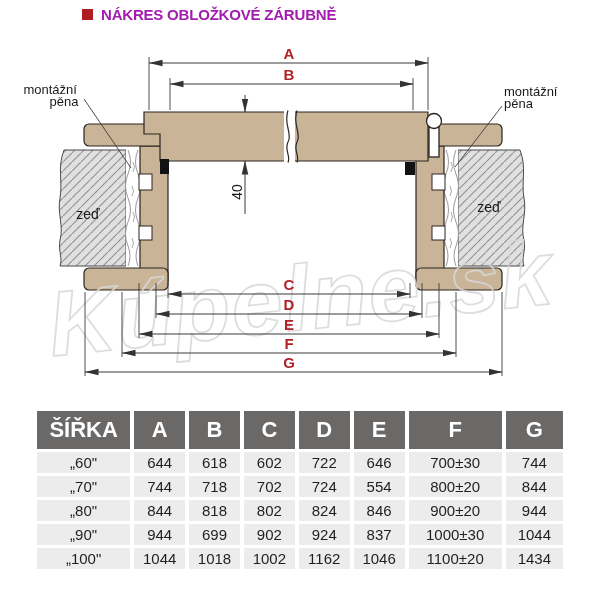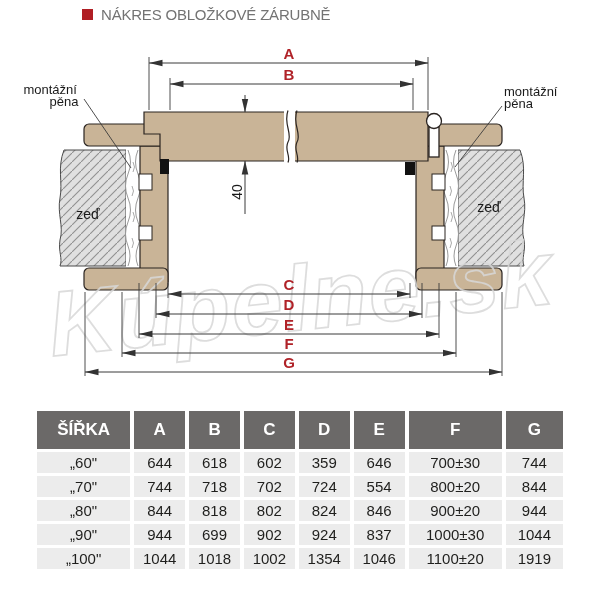--- a/index.html
+++ b/index.html
@@ -1,24 +1,24 @@
 <!DOCTYPE html>
 <html><head>
 <meta charset="utf-8">
 <style>
   html,body{margin:0;padding:0;background:#fff;}
   .page{position:relative;width:600px;height:600px;background:#fff;overflow:hidden;
         font-family:"Liberation Sans",sans-serif;}
   .title-row{position:absolute;top:6px;left:82px;display:flex;align-items:flex-start;gap:8px;}
   .title-bullet{width:11px;height:11px;background:#b01e24;margin-top:3px;flex:0 0 auto;}
-  .page-title{font-size:15px;font-weight:normal;color:#737373;letter-spacing:-0.2px;white-space:nowrap;}
+  .page-title{font-size:15px;font-weight:bold;color:#a21caf;letter-spacing:-0.2px;white-space:nowrap;}
   svg.diagram{position:absolute;top:0;left:0;}
   .tbl-wrap{position:absolute;top:408px;left:33px;width:534px;}
   table.dim-table{border-collapse:separate;border-spacing:4px 3px;table-layout:fixed;width:534px;}
-  .dim-table th{background:#6b6968;color:#fff;font-size:17px;font-weight:bold;height:38px;
+  .dim-table th{background:#6b6968;color:#fff;font-size:22px;font-weight:bold;height:38px;
                 text-align:center;vertical-align:middle;padding:0;}
   .dim-table td{background:#ececec;color:#1f1f1d;font-size:15px;height:21px;
                 text-align:center;vertical-align:middle;padding:0;}
   .c-w{width:88px;} .c-s{width:48px;} .c-f{width:88px;} .c-g{width:54px;}
 </style>
 </head>
 <body>
 
 <div class="page">
 
@@ -143,21 +143,21 @@
           <th class="c-f">F</th>
           <th class="c-g">G</th>
         </tr>
       </thead>
       <tbody>
         <tr>
           <td>„60"</td>
           <td>644</td>
           <td>618</td>
           <td>602</td>
-          <td>359</td>
+          <td>722</td>
           <td>646</td>
           <td>700±30</td>
           <td>744</td>
         </tr>
         <tr>
           <td>„70"</td>
           <td>744</td>
           <td>718</td>
           <td>702</td>
           <td>724</td>
@@ -183,21 +183,21 @@
           <td>924</td>
           <td>837</td>
           <td>1000±30</td>
           <td>1044</td>
         </tr>
         <tr>
           <td>„100"</td>
           <td>1044</td>
           <td>1018</td>
           <td>1002</td>
-          <td>1354</td>
+          <td>1162</td>
           <td>1046</td>
           <td>1100±20</td>
-          <td>1919</td>
+          <td>1434</td>
         </tr>
       </tbody>
     </table>
   </div>
 </div>
 
 </body></html>

